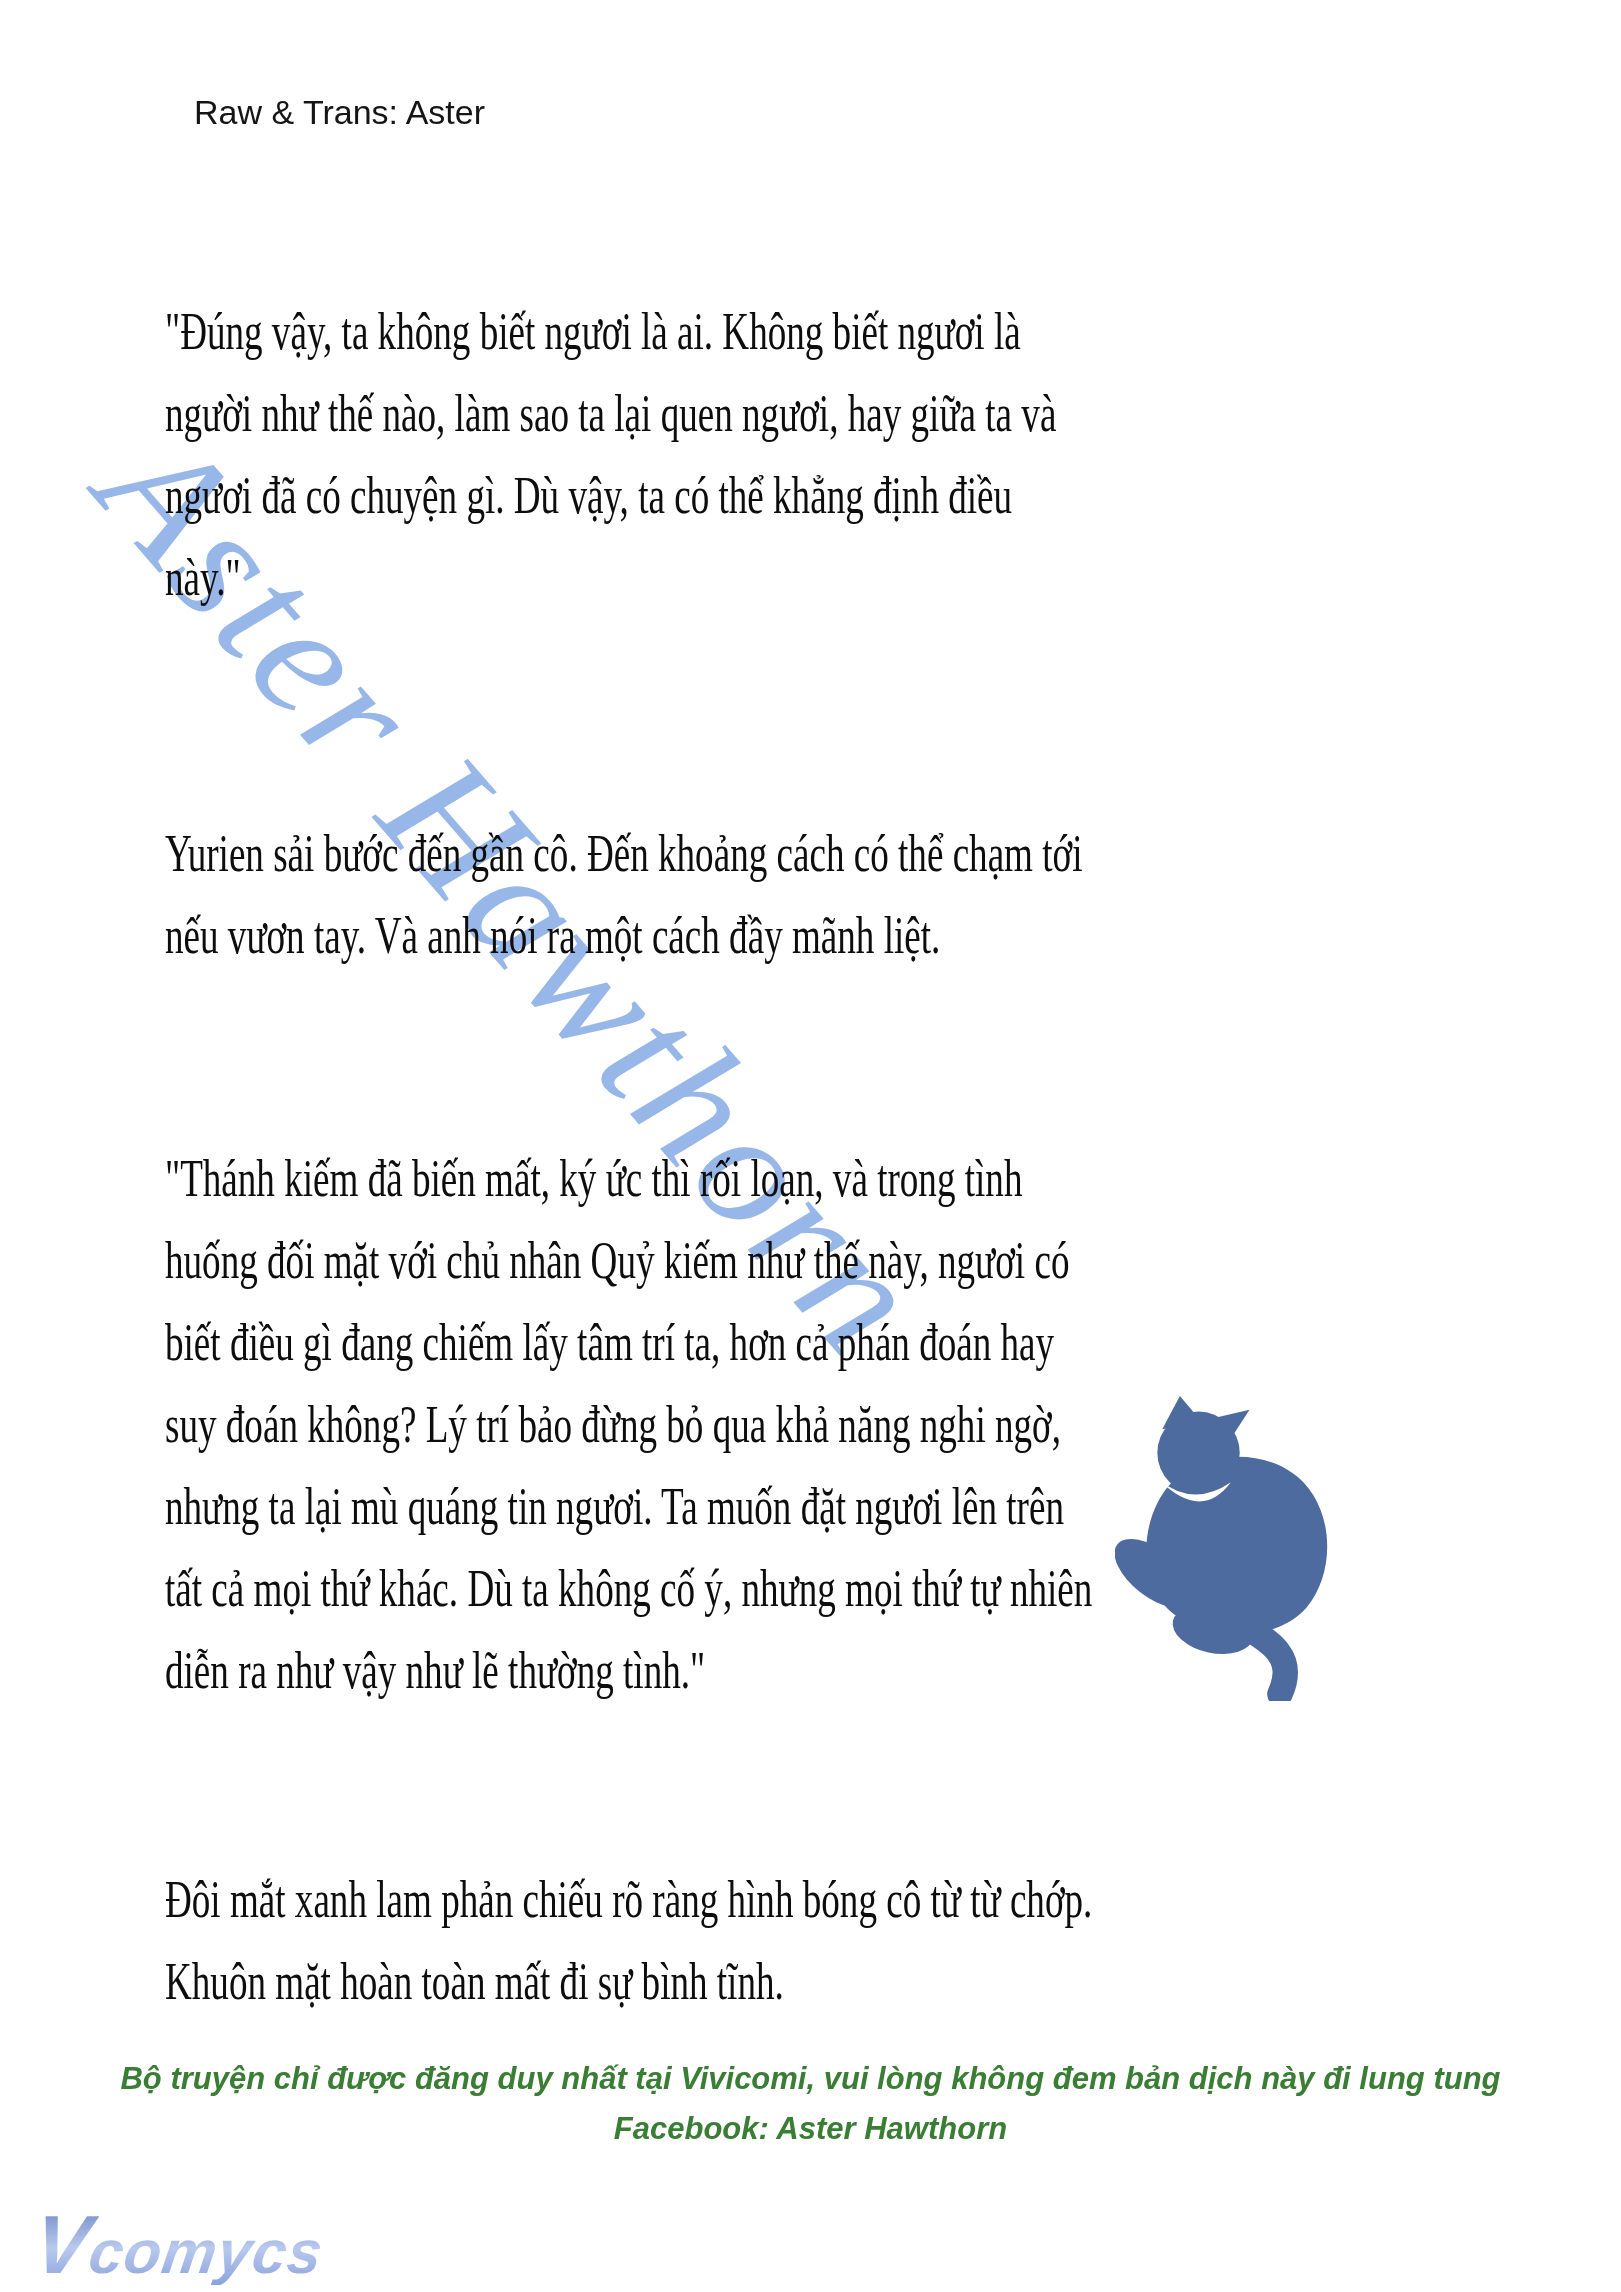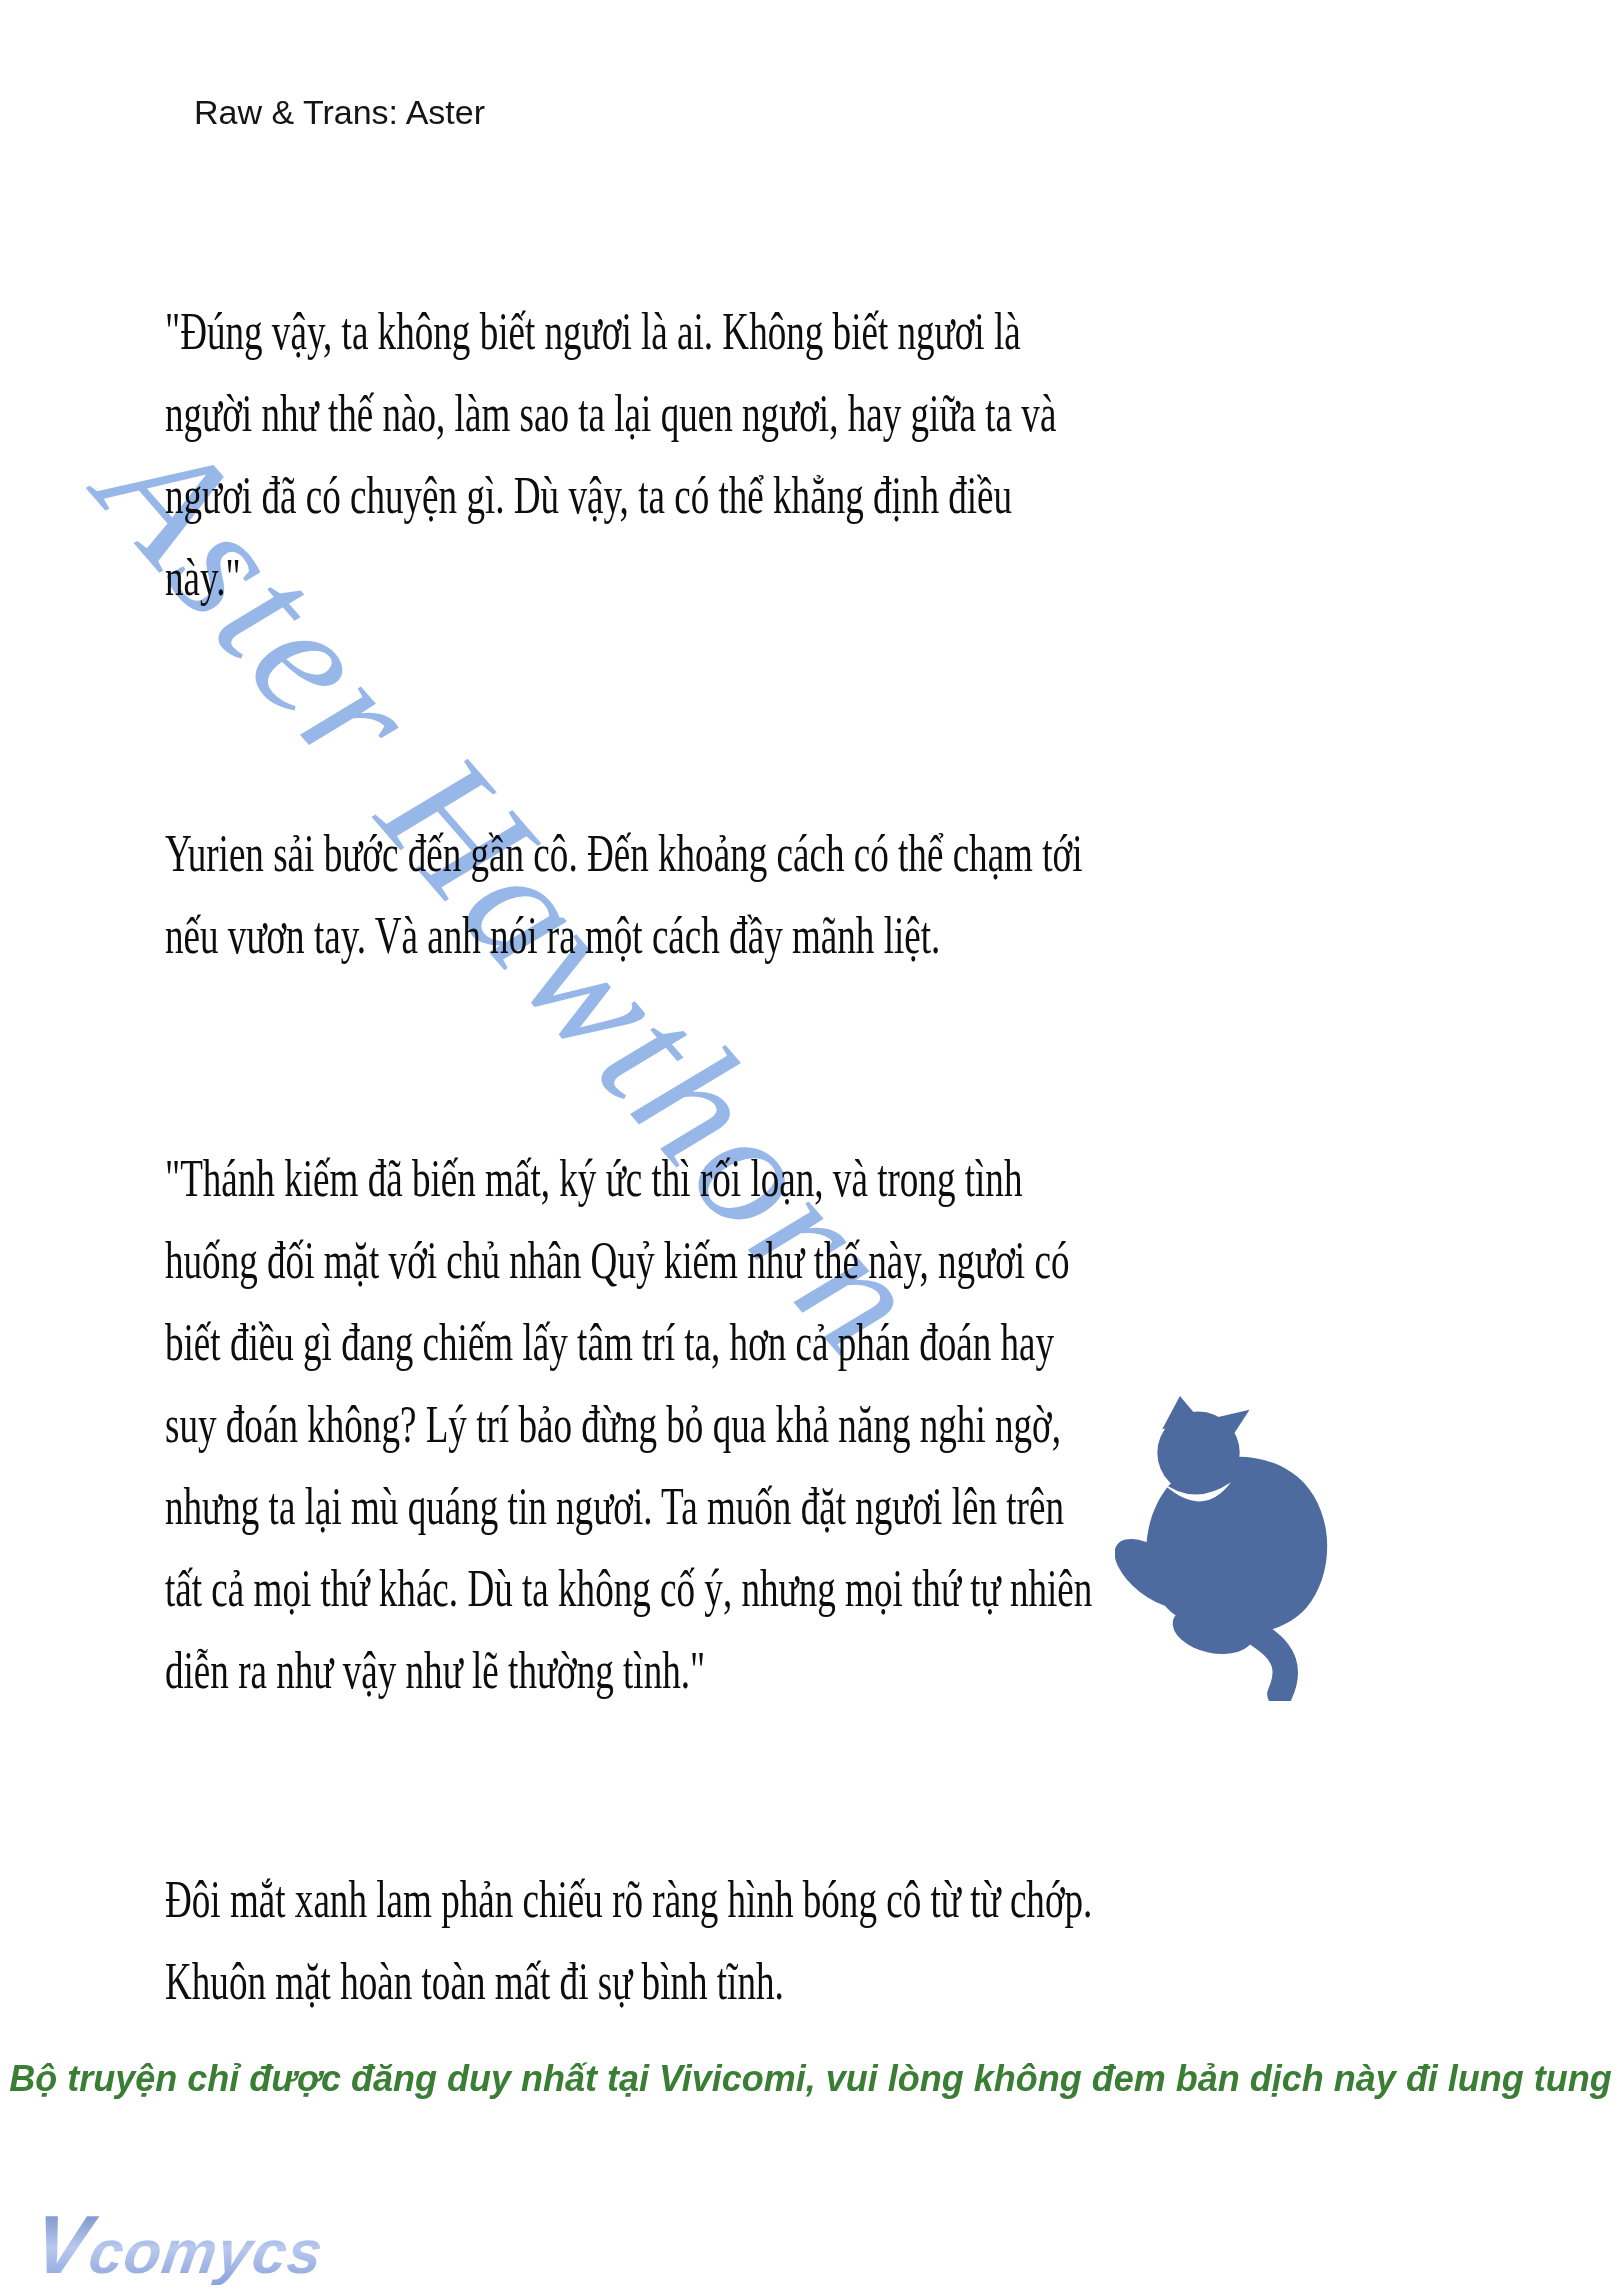--- a/index.html
+++ b/index.html
@@ -29,21 +29,21 @@
   .para.p1{margin-bottom:194px;}
   .para.p2{margin-bottom:161px;}
   .para.p3{margin-bottom:147px;}
   .cat-svg{
     position:absolute;left:1115px;top:1392px;width:221px;height:309px;z-index:1;
   }
   .footer{
     position:absolute;left:0;top:2054px;width:1621px;z-index:3;
     text-align:center;color:#3a7d35;
     font-family:"Liberation Sans",sans-serif;font-style:italic;font-weight:bold;
-    font-size:36px;line-height:50px;
+    font-size:31px;line-height:50px;
   }
   .logo{
     position:absolute;left:29px;top:2203px;z-index:3;
     font-family:"Liberation Sans",sans-serif;font-weight:bold;font-style:italic;
     font-size:61px;letter-spacing:1px;line-height:1;
     transform:skewX(-8deg);transform-origin:0 100%;
     color:#8aa3dc;
     background:linear-gradient(180deg,#6d86c4 0%,#b9c9ee 55%,#8aa3dc 100%);
     -webkit-background-clip:text;background-clip:text;
     -webkit-text-fill-color:transparent;
@@ -83,16 +83,17 @@
 suy đoán không? Lý trí bảo đừng bỏ qua khả năng nghi ngờ,
 nhưng ta lại mù quáng tin ngươi. Ta muốn đặt ngươi lên trên
 tất cả mọi thứ khác. Dù ta không cố ý, nhưng mọi thứ tự nhiên
 diễn ra như vậy như lẽ thường tình."</p>
   <p class="para p4">Đôi mắt xanh lam phản chiếu rõ ràng hình bóng cô từ từ chớp.
 Khuôn mặt hoàn toàn mất đi sự bình tĩnh.</p>
 </div>
 
 <div class="footer">
   <div>Bộ truyện chỉ được đăng duy nhất tại Vivicomi, vui lòng không đem bản dịch này đi lung tung</div>
+  <div>Facebook: Aster Hawthorn</div>
 </div>
 
 <div class="logo">Vcomycs</div>
 
 
 </body></html>

